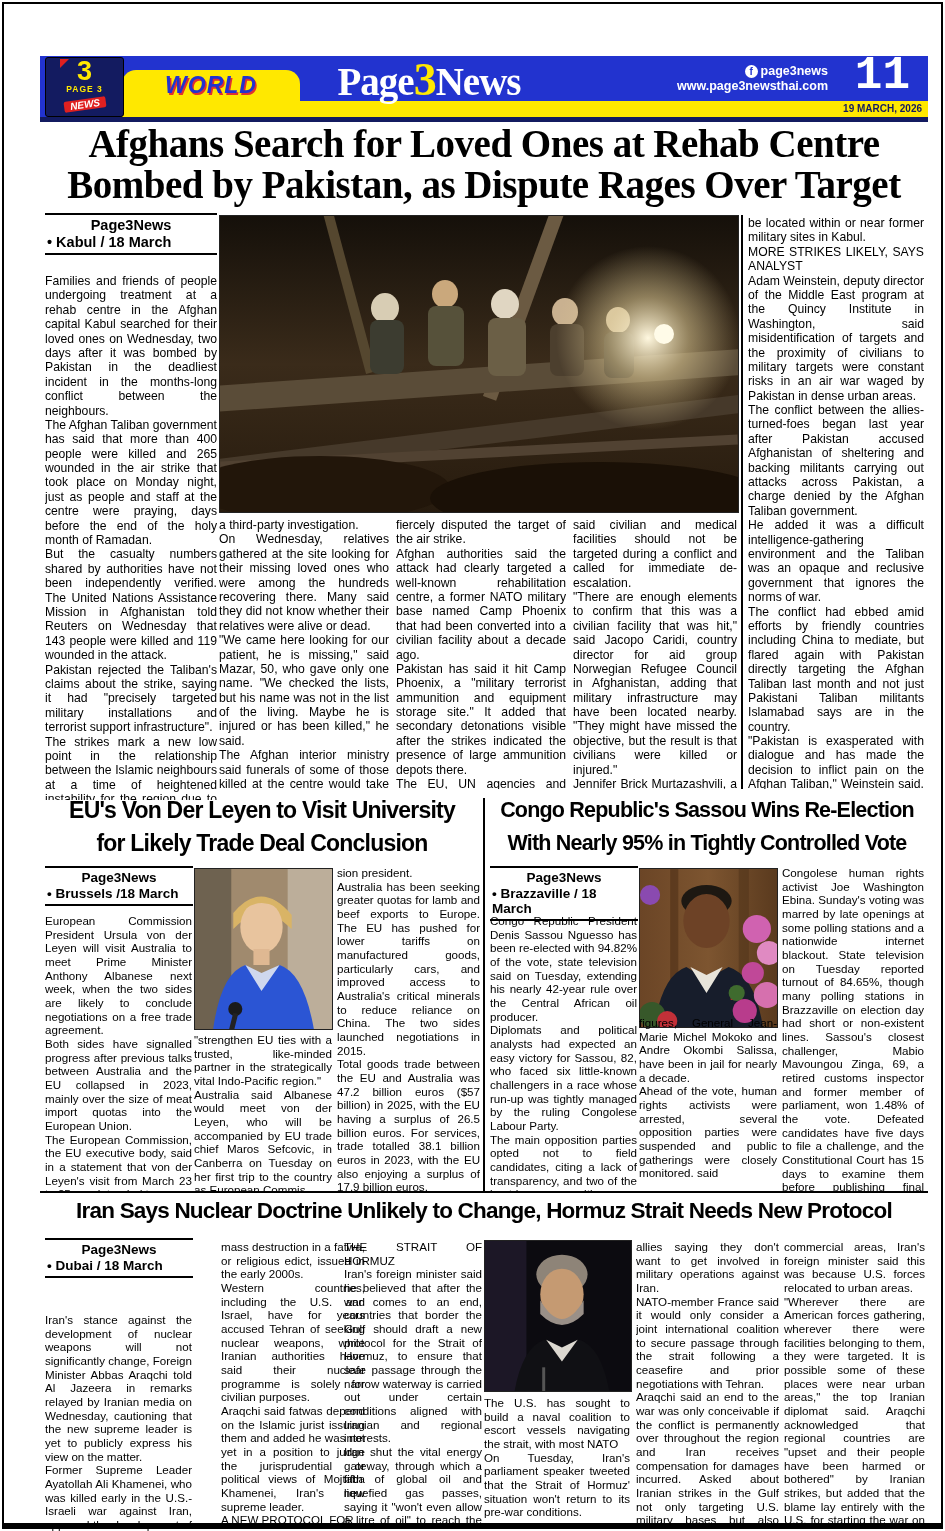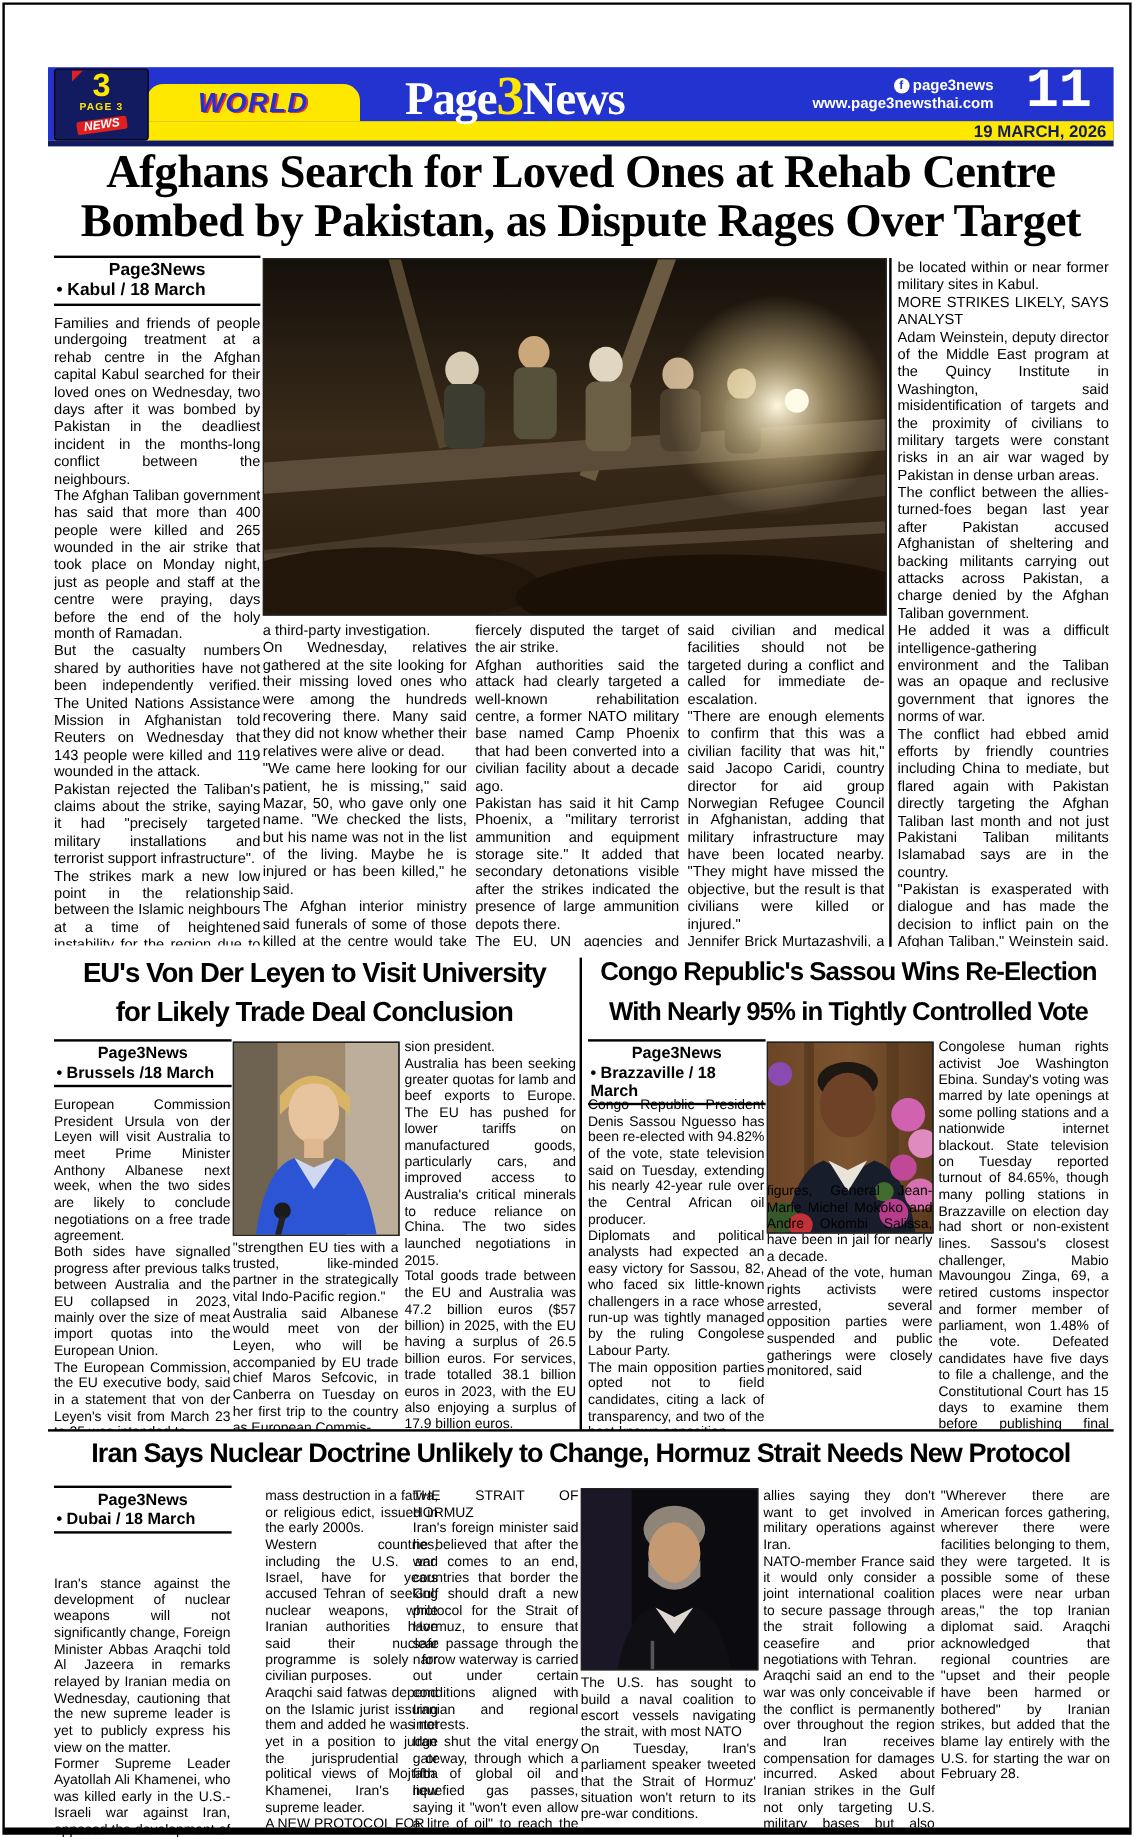--- a/index.html
+++ b/index.html
@@ -16,21 +16,21 @@
   #world-band{position:absolute;left:82px;top:14px;width:178px;height:31px;background:#ffe800;border-radius:14px 14px 0 0;z-index:2;text-align:center;}
   #world-band span{font-size:23px;font-weight:bold;font-style:italic;color:#2233cf;line-height:30px;text-shadow:1.5px 1.5px 0 #e03030;letter-spacing:1px;}
   #yellow-strip{position:absolute;left:82px;top:45px;width:806px;height:16px;background:#ffe800;z-index:1;}
   #masthead{position:absolute;left:0;right:110px;top:2px;text-align:center;z-index:2;font-family:"Liberation Serif",serif;font-weight:bold;color:#fff;font-size:39px;line-height:44px;letter-spacing:-1px;}
   #masthead .m3{color:#ffe800;font-size:46px;}
   #social{position:absolute;right:100px;top:8px;width:200px;text-align:right;color:#fff;z-index:2;line-height:15px;}
   #social .row1{font-size:12.5px;font-weight:bold;}
   #social .fb{display:inline-block;width:13px;height:13px;border-radius:50%;background:#fff;color:#2233cf;font-weight:bold;font-size:10px;line-height:13px;text-align:center;margin-right:3px;vertical-align:middle;}
   #social .row2{font-size:12.5px;font-weight:bold;}
   #page-num{position:absolute;right:18px;top:-6px;color:#fff;font-size:46px;font-weight:bold;z-index:2;font-family:Liberation Mono, monospace;}
-  #date-strip{position:absolute;right:6px;top:45px;height:16px;line-height:16px;color:#131b60;font-size:14px;font-weight:bold;z-index:2;}
+  #date-strip{position:absolute;right:6px;top:45px;height:16px;line-height:16px;color:#131b60;font-size:10px;font-weight:bold;z-index:2;}
   #navy-rule{position:absolute;left:40px;top:117px;width:888px;height:5px;background:#131b60;}
 
   
   #headline-main{position:absolute;left:40px;top:123px;width:888px;text-align:center;font-family:"Liberation Serif",serif;font-weight:bold;font-size:39px;line-height:41px;letter-spacing:-0.5px;}
   .headline2{position:absolute;text-align:center;font-weight:bold;line-height:33px;letter-spacing:-0.8px;white-space:nowrap;overflow:hidden;}
   #headline-eu{left:42px;top:794px;width:440px;font-size:23px;}
   #headline-congo{left:487px;top:794px;width:440px;font-size:21.5px;}
   #headline-iran{left:40px;top:1196px;width:888px;font-size:22.5px;line-height:30px;}
   .headline2 div{white-space:nowrap;}
 
@@ -116,21 +116,21 @@
       <ellipse cx="398" cy="104" rx="12" ry="13" fill="#d6c5a8"></ellipse>
         <rect x="384" y="116" width="30" height="46" rx="8" fill="#3a3226"></rect>
       <circle cx="428" cy="122" r="92" fill="url(#g1)"></circle>
       <circle cx="444" cy="118" r="10" fill="#fffbe8"></circle>
       <rect x="0" y="232" width="518" height="10" fill="#514232" transform="rotate(-3 259 237)"></rect>
       <ellipse cx="100" cy="272" rx="130" ry="32" fill="#22160a"></ellipse>
       <ellipse cx="380" cy="282" rx="170" ry="36" fill="#1a1006"></ellipse>
     </svg>
   </div>
 
-  <div class="col" style="left:45px;top:262px;width:172px;height:526px;">
+  <div class="col" style="left:45px;top:274px;width:172px;height:526px;">
       <div class="para">Families and friends of people undergoing treatment at a rehab centre in the Afghan capital Kabul searched for their loved ones on Wednesday, two days after it was bombed by Pakistan in the deadliest incident in the months-long conflict between the neighbours.</div>
       <div class="para">The Afghan Taliban government has said that more than 400 people were killed and 265 wounded in the air strike that took place on Monday night, just as people and staff at the centre were praying, days before the end of the holy month of Ramadan.</div>
       <div class="para">But the casualty numbers shared by authorities have not been independently verified. The United Nations Assistance Mission in Afghanistan told Reuters on Wednesday that 143 people were killed and 119 wounded in the attack.</div>
       <div class="para">Pakistan rejected the Taliban's claims about the strike, saying it had "precisely targeted military installations and terrorist support infrastructure".</div>
       <div class="para">The strikes mark a new low point in the relationship between the Islamic neighbours at a time of heightened instability for the region due to the U.S.-Israeli attacks on Iran.</div>
     </div>
   <div class="col" style="left:219px;top:518px;width:170px;height:271px;">
       <div class="para">a third-party investigation.</div>
       <div class="para">On Wednesday, relatives gathered at the site looking for their missing loved ones who were among the hundreds recovering there. Many said they did not know whether their relatives were alive or dead.</div>
       <div class="para">"We came here looking for our patient, he is missing," said Mazar, 50, who gave only one name. "We checked the lists, but his name was not in the list of the living. Maybe he is injured or has been killed," he said.</div>
@@ -232,21 +232,21 @@
       <circle cx="96" cy="124" r="8" fill="#3f6b2e"></circle>
       <circle cx="126" cy="126" r="13" fill="#d670ae"></circle>
       <circle cx="104" cy="142" r="12" fill="#b83c8c"></circle>
     </svg>
   </div>
   <div class="col coln" style="left:490px;top:914px;width:147px;height:278px;">
       <div class="para">Congo Republic President Denis Sassou Nguesso has been re-elected with 94.82% of the vote, state television said on Tuesday, extending his nearly 42-year rule over the Central African oil producer.</div>
       <div class="para">Diplomats and political analysts had expected an easy victory for Sassou, 82, who faced six little-known challengers in a race whose run-up was tightly managed by the ruling Congolese Labour Party.</div>
       <div class="para">The main opposition parties opted not to field candidates, citing a lack of transparency, and two of the best-known opposition</div>
     </div>
-  <div class="col coln" style="left:639px;top:986px;width:138px;height:161px;">
+  <div class="col coln" style="left:639px;top:1016px;width:138px;height:161px;">
       <div class="para">figures, General Jean-Marie Michel Mokoko and Andre Okombi Salissa, have been in jail for nearly a decade.</div>
       <div class="para">Ahead of the vote, human rights activists were arrested, several opposition parties were suspended and public gatherings were closely monitored, said</div>
     </div>
   <div class="col coln" style="left:782px;top:866px;width:142px;height:326px;">
       <div class="para">Congolese human rights activist Joe Washington Ebina. Sunday's voting was marred by late openings at some polling stations and a nationwide internet blackout.  State television on Tuesday reported turnout of 84.65%, though many polling stations in Brazzaville on election day had short or non-existent lines. Sassou's closest challenger, Mabio Mavoungou Zinga, 69, a retired customs inspector and former member of parliament, won 1.48% of the vote. Defeated candidates have five days to file a challenge, and the Constitutional Court has 15 days to examine them before publishing final results.</div>
     </div>
 
   <div class="hrule" style="left:40px;top:1191px;width:888px;"></div>
   <div class="headline2" id="headline-iran">Iran Says Nuclear Doctrine Unlikely to Change, Hormuz Strait Needs New Protocol</div>
   <div class="byline small" style="left:45px;top:1238px;width:148px;">
@@ -283,15 +283,16 @@
   <div class="col coln" style="left:484px;top:1396px;width:146px;height:127px;">
       <div class="para">The U.S. has sought to build a naval coalition to escort vessels navigating the strait, with most NATO</div>
       <div class="para">On Tuesday, Iran's parliament speaker tweeted that the Strait of Hormuz' situation won't return to its pre-war conditions.</div>
     </div>
   <div class="col coln" style="left:636px;top:1240px;width:143px;height:283px;">
       <div class="para">allies saying they don't want to get involved in military operations against Iran.</div>
       <div class="para">NATO-member France said it would only consider a joint international coalition to secure passage through the strait following a ceasefire and prior negotiations with Tehran.</div>
       <div class="para">Araqchi said an end to the war was only conceivable if the conflict is permanently over throughout the region and Iran receives compensation for damages incurred. Asked about Iranian strikes in the Gulf not only targeting U.S. military bases but also impacting residential or</div>
     </div>
   <div class="col coln" style="left:784px;top:1240px;width:141px;height:283px;">
+      <div class="para">commercial areas, Iran's foreign minister said this was because U.S. forces relocated to urban areas.</div>
       <div class="para">"Wherever there are American forces gathering, wherever there were facilities belonging to them, they were targeted. It is possible some of these places were near urban areas," the top Iranian diplomat said. Araqchi acknowledged that regional countries are "upset and their people have been harmed or bothered" by Iranian strikes, but added that the blame lay entirely with the U.S. for starting the war on February 28.</div>
     </div>
 </div>
 
 </body></html>

